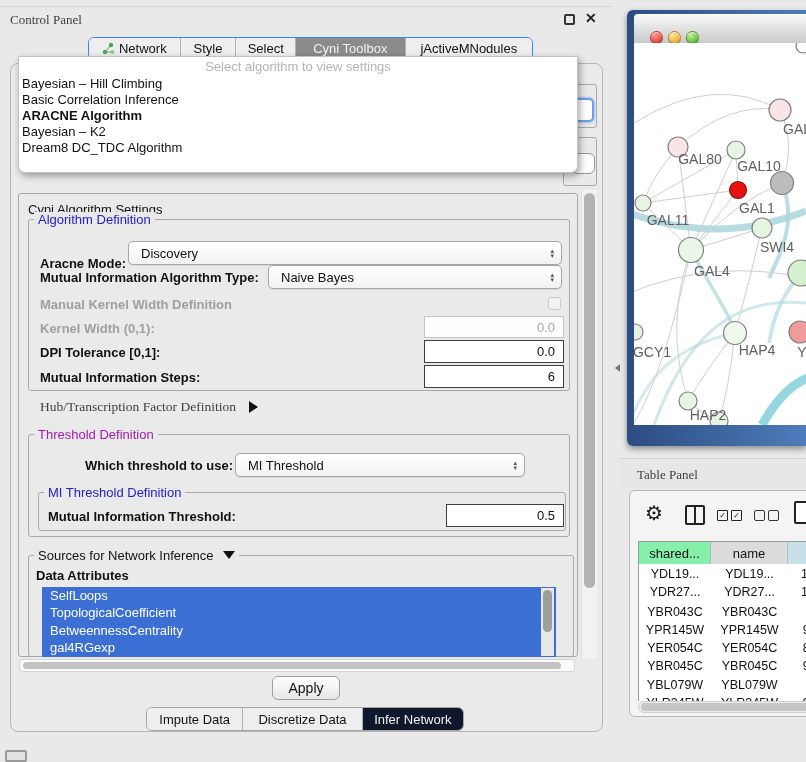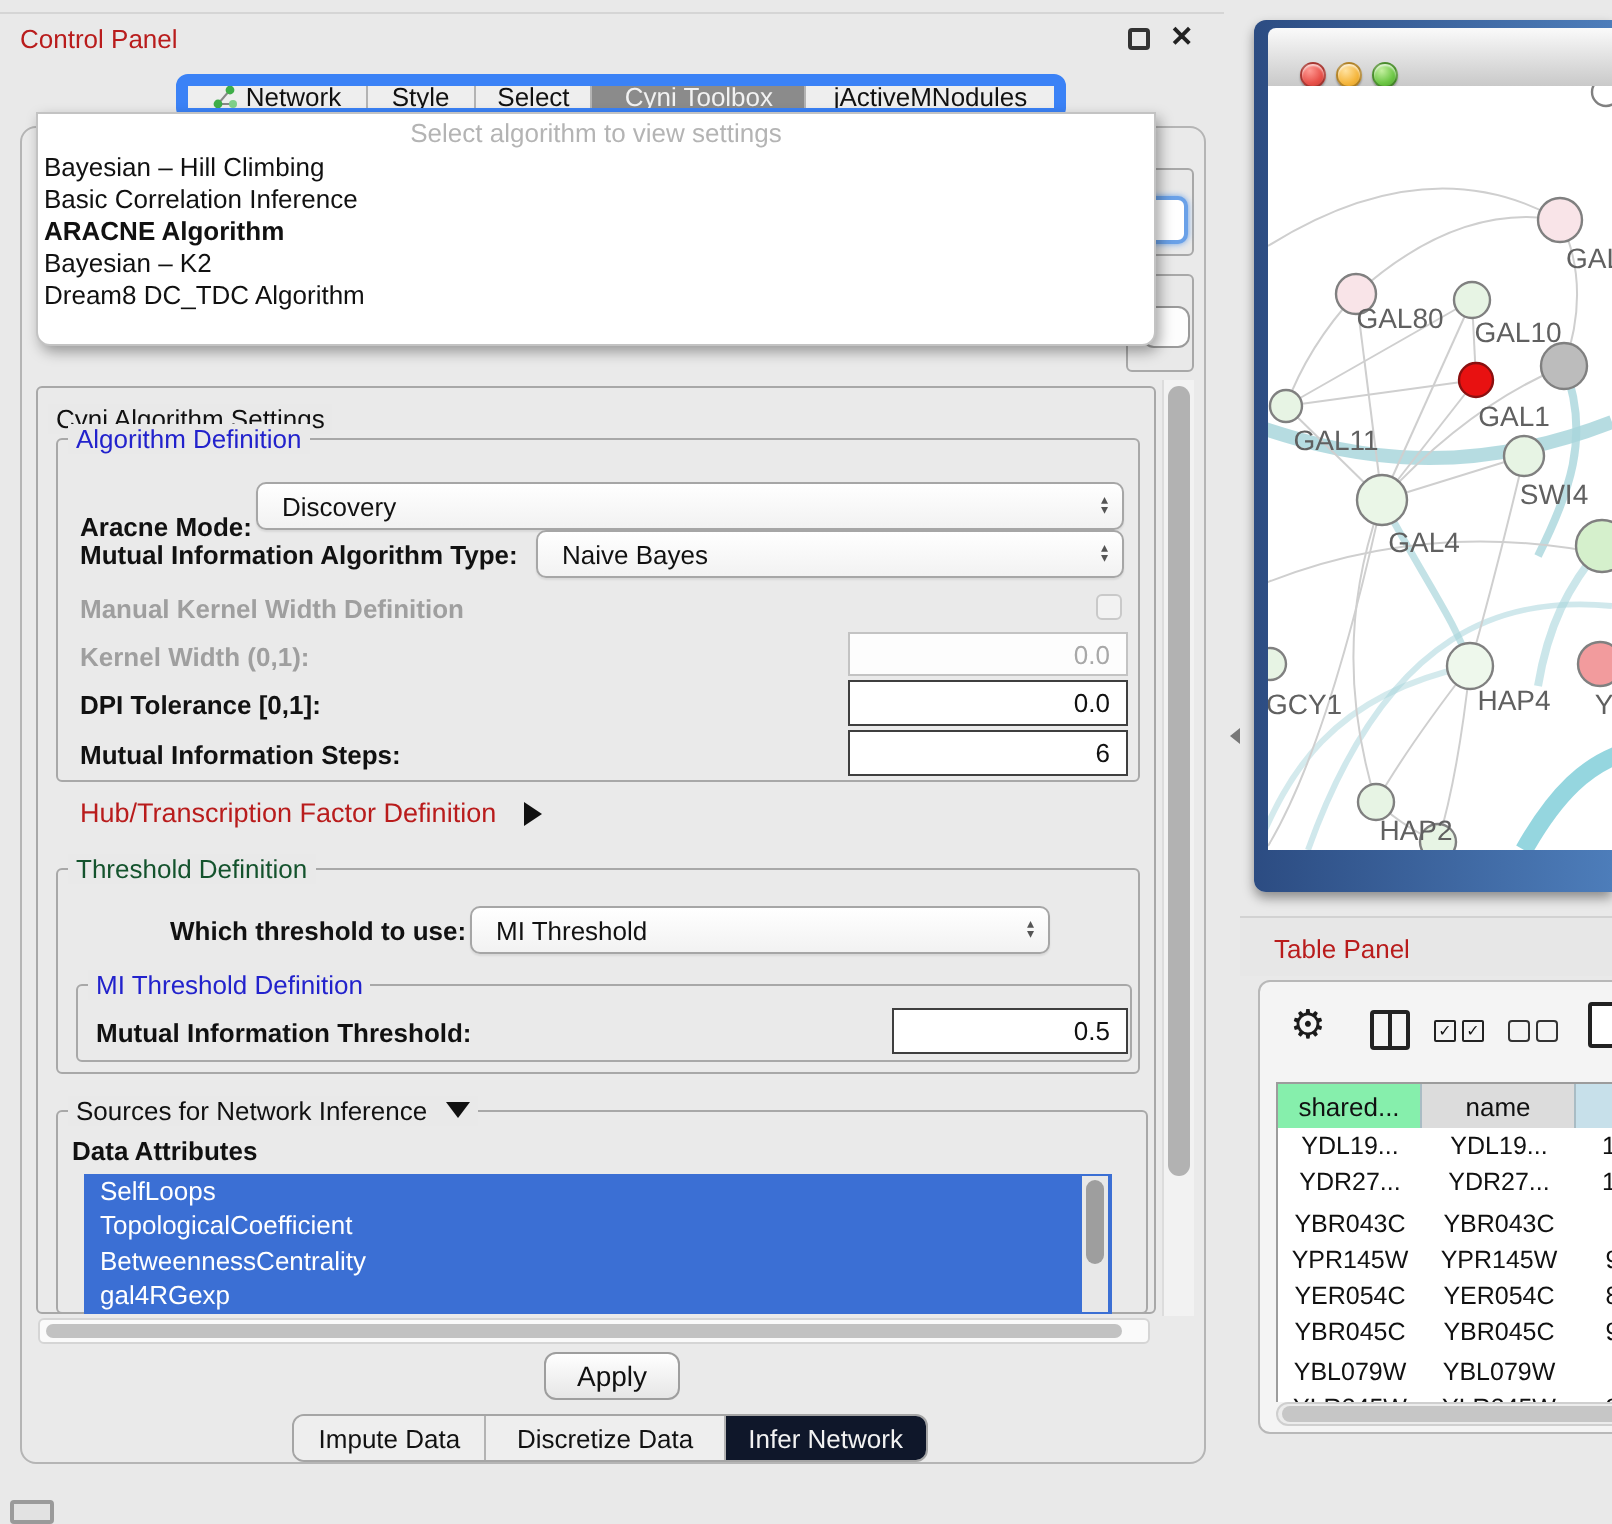--- a/index.html
+++ b/index.html
@@ -1,19 +1,19 @@
 <!DOCTYPE html>
 <html><head>
 <meta charset="utf-8">
 <style>
   * { margin:0; padding:0; box-sizing:border-box; }
   html,body { width:806px; height:762px; overflow:hidden; background:#e9e9e9;
     font-family:"Liberation Sans", sans-serif; color:#111; }
   .abs { position:absolute; }
-  .lbl { position:absolute; font-size:13px; color:#b91c1c; white-space:nowrap; }
+  .lbl { position:absolute; font-size:13px; color:#404040; white-space:nowrap;font-family:Liberation Serif, serif; }
   .blabel { position:absolute; font-size:13px; font-weight:bold; color:#111; white-space:nowrap; }
   .glabel { position:absolute; font-size:13px; color:#9f9f9f; white-space:nowrap; }
   .group { position:absolute; border:1px solid #a8a8a8; border-radius:3px; }
   .gtitle { position:absolute; background:#e9e9e9; padding:0 4px; font-size:13px; white-space:nowrap; }
   .combo { position:absolute; background:linear-gradient(#ffffff,#f2f2f2); border:1px solid #a6a6a6;
     border-radius:5px; font-size:13px; display:flex; align-items:center; padding-left:12px;
     box-shadow:0 1px 1px rgba(0,0,0,.08); white-space:nowrap; }
   .combo .arrows { position:absolute; right:7px; top:50%; transform:translateY(-50%);
     font-size:7px; line-height:5px; color:#555; text-align:center; }
   .field { position:absolute; background:#fff; border:1px solid #3f3f3f; font-size:13px;
@@ -37,21 +37,21 @@
 <body>
 
 <div class="abs" style="left:0;top:0;width:612px;height:762px;">
 
   <div class="abs" style="left:0;top:6px;width:612px;height:26px;border-top:1px solid #d5d5d5;">
     <span class="lbl" style="left:10px;top:5px;">Control Panel</span>
     <span class="abs" style="left:564px;top:7px;width:11px;height:11px;border:2px solid #333;border-radius:2px;"></span>
     <span class="abs" style="left:585px;top:3px;font-size:14px;font-weight:bold;color:#222;">✕</span>
   </div>
 
-  <div class="abs" style="left:88px;top:37px;width:445px;height:23px;border:6px solid #3b82f6;border-radius:6px;overflow:hidden;display:flex;">
+  <div class="abs" style="left:88px;top:37px;width:445px;height:23px;border:1px solid #3b82f6;border-radius:6px;overflow:hidden;display:flex;">
     <div class="tabseg" style="width:92px;">
       <svg width="13" height="13" viewBox="0 0 13 13" style="margin-right:4px;">
         <line x1="3" y1="10" x2="9" y2="3" stroke="#888" stroke-width="1"></line>
         <line x1="3" y1="10" x2="10" y2="10" stroke="#888" stroke-width="1"></line>
         <circle cx="3" cy="10" r="2.2" fill="#3fae49"></circle>
           <circle cx="9" cy="3" r="2.2" fill="#3fae49"></circle>
           <circle cx="10.5" cy="10" r="2" fill="#7fd08a"></circle>
       </svg>
       <span>Network</span>
     </div>
@@ -113,21 +113,21 @@
   <div class="field" style="left:424px;top:365px;width:140px;height:23px;">
     <span>6</span>
   </div>
 
   <span class="lbl" style="left:40px;top:399px;font-size:13.5px;">
     <span>Hub/Transcription Factor Definition</span>
     <span style="display:inline-block;width:0;height:0;border-left:9px solid #111;border-top:6px solid transparent;border-bottom:6px solid transparent;margin-left:10px;vertical-align:-2px;"></span>
   </span>
 
   <div class="group" style="left:28px;top:434px;width:542px;height:103px;"></div>
-  <span class="gtitle" style="left:34px;top:427px;color:#14532d;">Threshold Definition</span>
+  <span class="gtitle" style="left:34px;top:427px;color:#a21caf;">Threshold Definition</span>
 
   <span class="blabel" style="left:85px;top:458px;">Which threshold to use:</span>
   <div class="combo" style="left:235px;top:453px;width:290px;height:24px;">
     <span>MI Threshold</span>
     <span class="arrows">▴<br>▾</span>
   </div>
 
   <div class="group" style="left:38px;top:492px;width:528px;height:39px;"></div>
   <span class="gtitle" style="left:44px;top:485px;color:#2222cc;">MI Threshold Definition</span>
   <span class="blabel" style="left:48px;top:509px;">Mutual Information Threshold:</span>

